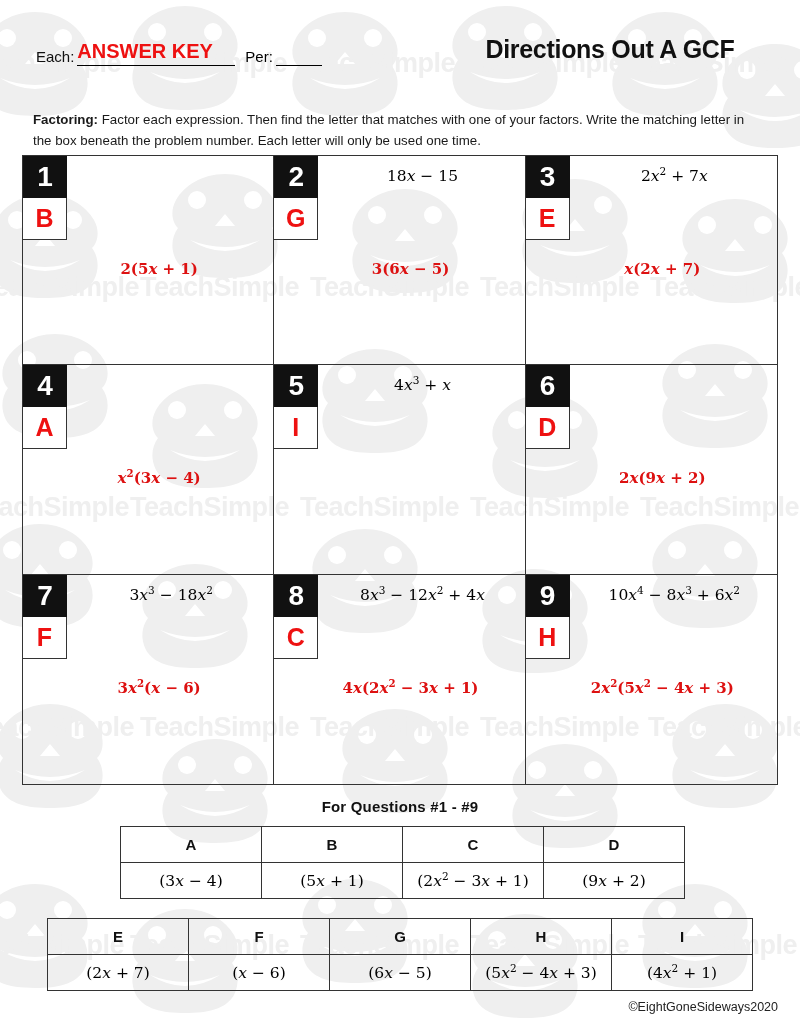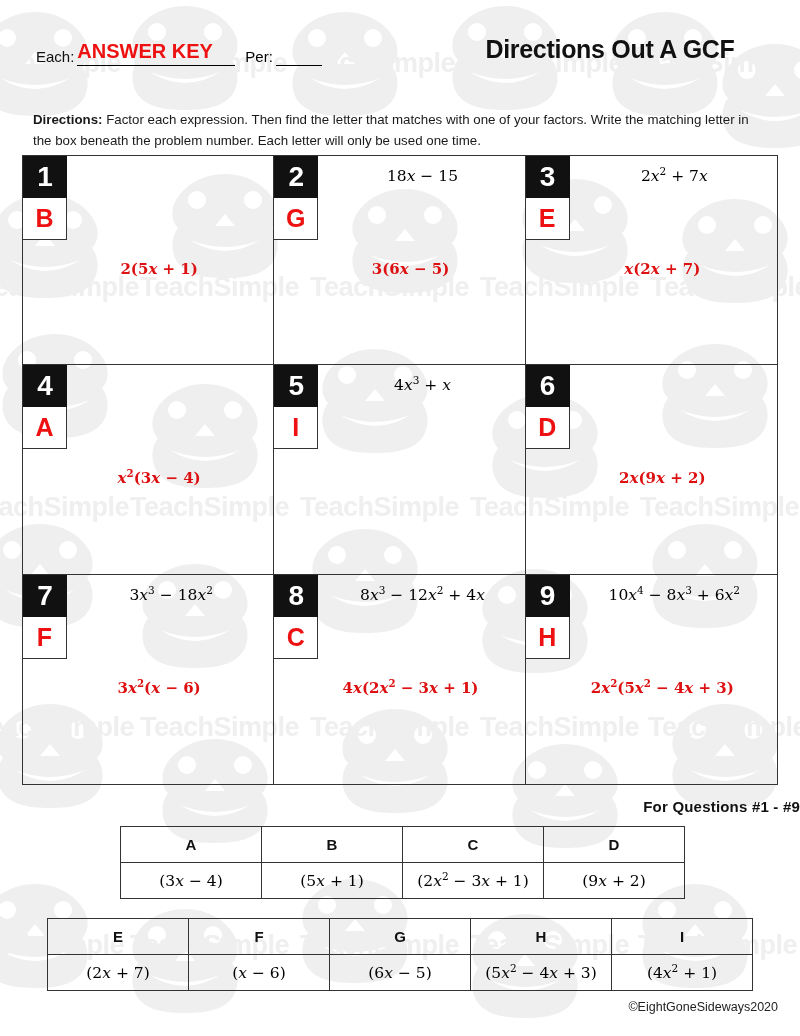--- a/index.html
+++ b/index.html
@@ -158,21 +158,21 @@
     font-size:0.68em;
     vertical-align:super;
     line-height:0;
   }
   .pexpr i, .panswer i { font-style:italic; }
 
   
   .bank-heading {
     position:absolute;
     left:0; right:0; top:798px;
-    text-align:right;
+    text-align:center;
     font-family:"Liberation Sans", sans-serif;
     font-weight:bold;
     font-size:15px;
     color:#111;
     letter-spacing:0.2px;
   }
   table.bank {
     position:absolute;
     border-collapse:collapse;
     table-layout:fixed;
@@ -496,21 +496,21 @@
     </span>
     <span class="per-label">Per:</span>
     <span class="per-blank"></span>
   </div>
 
   <div class="title-block">
     <div class="title-main">Directions Out A GCF</div>
   </div>
 
   <div class="directions">
-    <b>Directions:</b><span> Factor each expression. Then find the letter that matches with one of your factors. Write the matching letter in the box beneath the problem number. Each letter will only be used one time.</span>
+    <b>Factoring:</b><span> Factor each expression. Then find the letter that matches with one of your factors. Write the matching letter in the box beneath the problem number. Each letter will only be used one time.</span>
   </div>
 
   <div id="problem-grid">
       <div class="pcell">
         <div class="pnum">1</div>
         <div class="pletterbox">
           <span class="pletter">B</span>
         </div>
         <div class="panswer">2(5<i>x</i> + 1)</div>
       </div>

